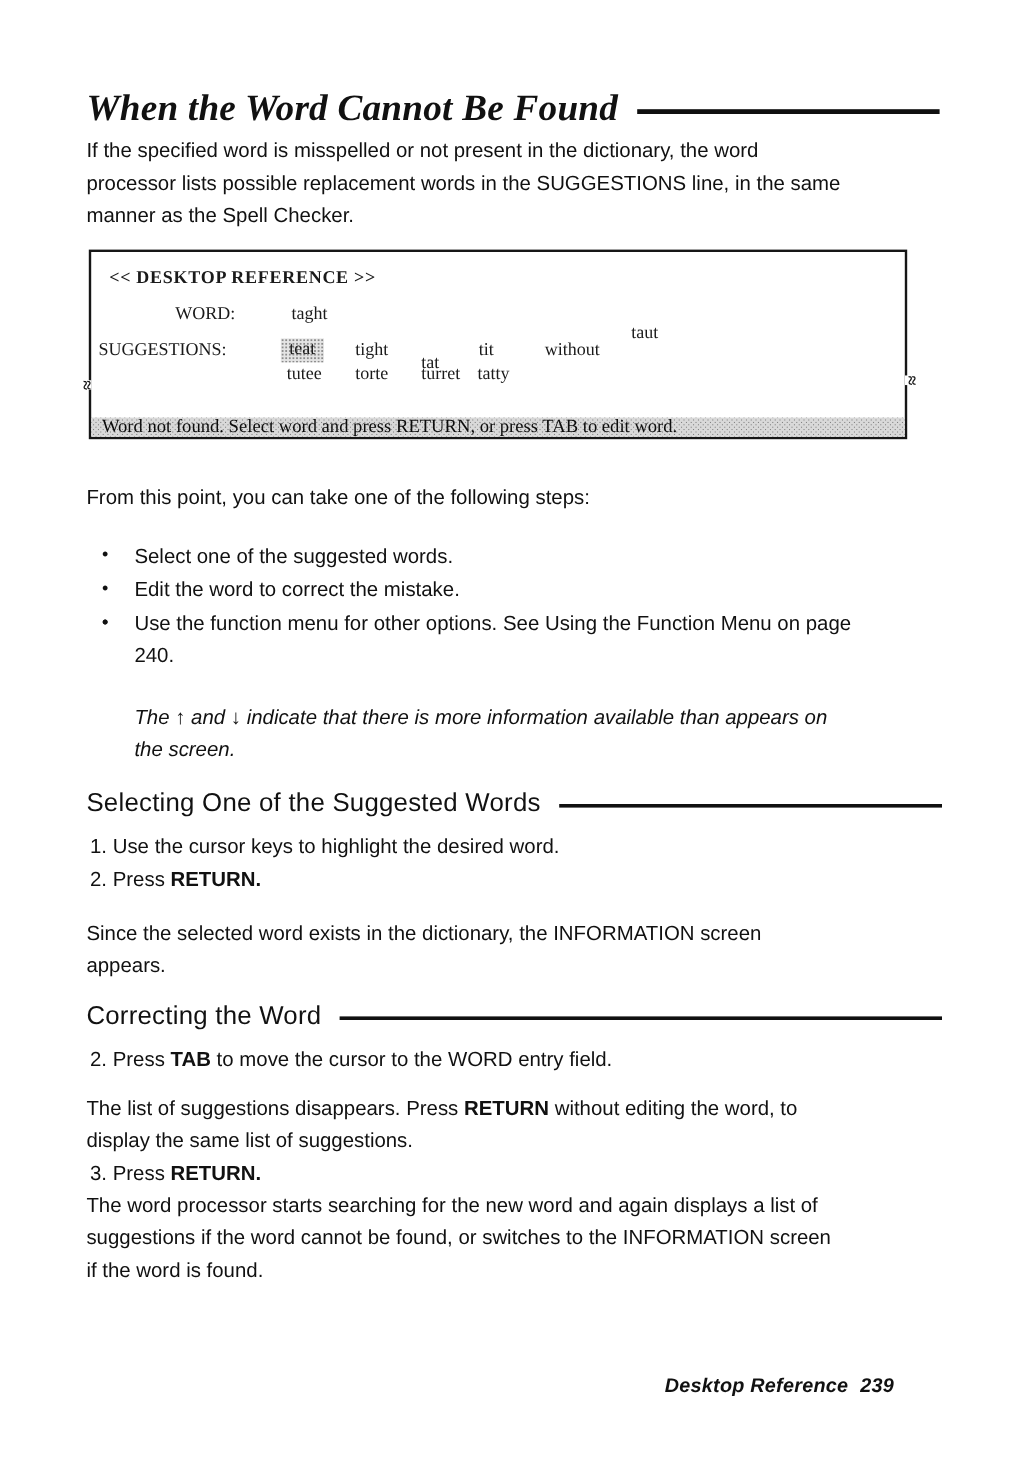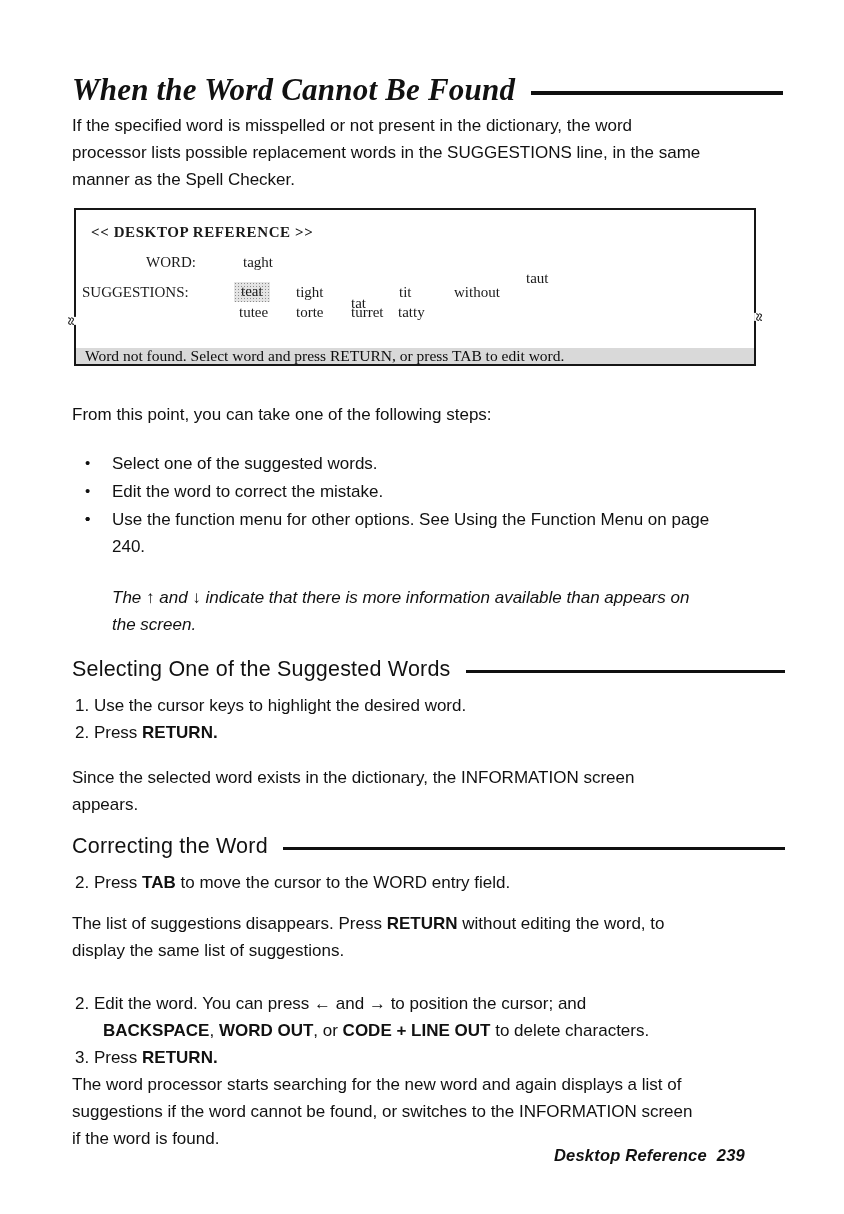--- a/index.html
+++ b/index.html
@@ -187,24 +187,20 @@
 
     <div class="step mt10">
       <span>2. Press </span><b>TAB</b><span> to move the cursor to the WORD entry field.</span>
     </div>
 
     <p class="para mt14">
       <span>The list of suggestions disappears. Press </span><b>RETURN</b><span> without editing the word, to</span><br>
       <span>display the same list of suggestions.</span>
     </p>
 
-    <div class="step mt26">
-      <span>2. Edit the word. You can press ← and → to position the cursor; and</span><br>
-      <span class="indent"><b>BACKSPACE</b><span>, </span><b>WORD OUT</b><span>, or </span><b>CODE + LINE OUT</b><span> to delete characters.</span></span>
-    </div>
 
     <div class="step">
       <span>3. Press </span><b>RETURN.</b>
     </div>
 
     <p class="para">
       <span>The word processor starts searching for the new word and again displays a list of</span><br>
       <span>suggestions if the word cannot be found, or switches to the INFORMATION screen</span><br>
       <span>if the word is found.</span>
     </p>

